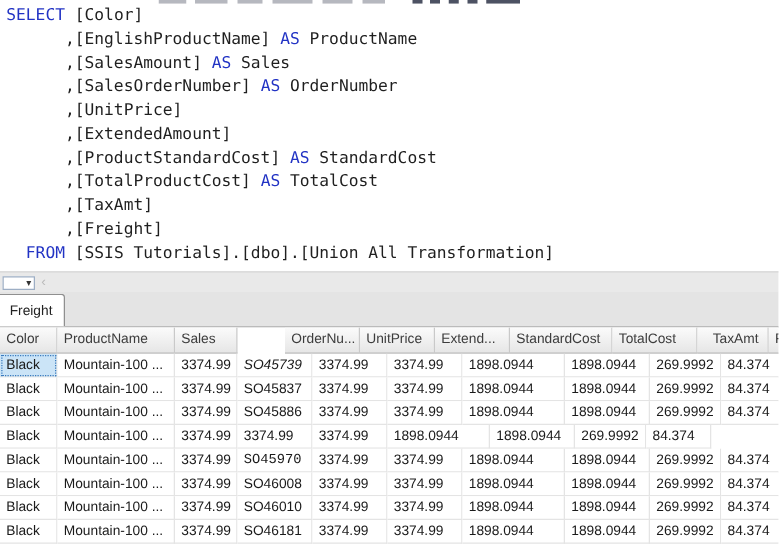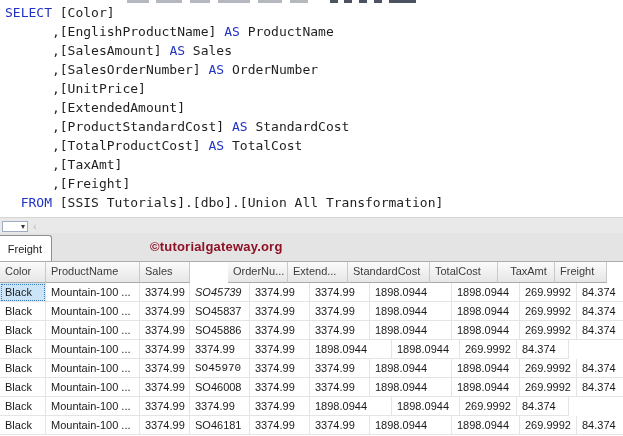--- a/index.html
+++ b/index.html
@@ -109,29 +109,29 @@
     <div class="combo">
       <span>▾</span>
     </div>
     <div class="chevron">‹</div>
   </div>
 
   <div class="tabbar">
     <div class="tab active tab-results">
       <span>Freight</span>
     </div>
-    <div class="watermark">©tutorialgateway.org</div>
   </div>
 
   <div class="grid">
     <div class="grid-header">
         <div class="hcell" style="width: 46px;">Color</div>
         <div class="hcell" style="width: 94px;">ProductName</div>
         <div class="hcell" style="width: 50px;">Sales</div>
         <div class="hcell" style="width: 60px; margin-left: 38px;">OrderNu...</div>
+        <div class="hcell" style="width: 60px;">UnitPrice</div>
         <div class="hcell" style="width: 60px;">Extend...</div>
         <div class="hcell" style="width: 82px;">StandardCost</div>
         <div class="hcell" style="width: 68px;">TotalCost</div>
         <div class="hcell" style="width: 57px; text-align: center;">TaxAmt</div>
         <div class="hcell" style="width: 52px;">Freight</div>
       </div>
     <div class="grid-body">
         <div class="grid-row">
           <div class="cell selected" style="width: 46px;">Black</div>
           <div class="cell" style="width: 94px;">Mountain-100 ...</div>
@@ -200,20 +200,21 @@
           <div class="cell" style="width: 60px;">3374.99</div>
           <div class="cell" style="width: 82px;">1898.0944</div>
           <div class="cell" style="width: 68px;">1898.0944</div>
           <div class="cell" style="width: 57px;">269.9992</div>
           <div class="cell" style="width: 52px;">84.374</div>
         </div>
         <div class="grid-row">
           <div class="cell" style="width: 46px;">Black</div>
           <div class="cell" style="width: 94px;">Mountain-100 ...</div>
           <div class="cell" style="width: 50px;">3374.99</div>
+          <div class="cell" style="width: 60px;">SO46010</div>
           <div class="cell" style="width: 60px;">3374.99</div>
           <div class="cell" style="width: 60px;">3374.99</div>
           <div class="cell" style="width: 82px;">1898.0944</div>
           <div class="cell" style="width: 68px;">1898.0944</div>
           <div class="cell" style="width: 57px;">269.9992</div>
           <div class="cell" style="width: 52px;">84.374</div>
         </div>
         <div class="grid-row">
           <div class="cell" style="width: 46px;">Black</div>
           <div class="cell" style="width: 94px;">Mountain-100 ...</div>

